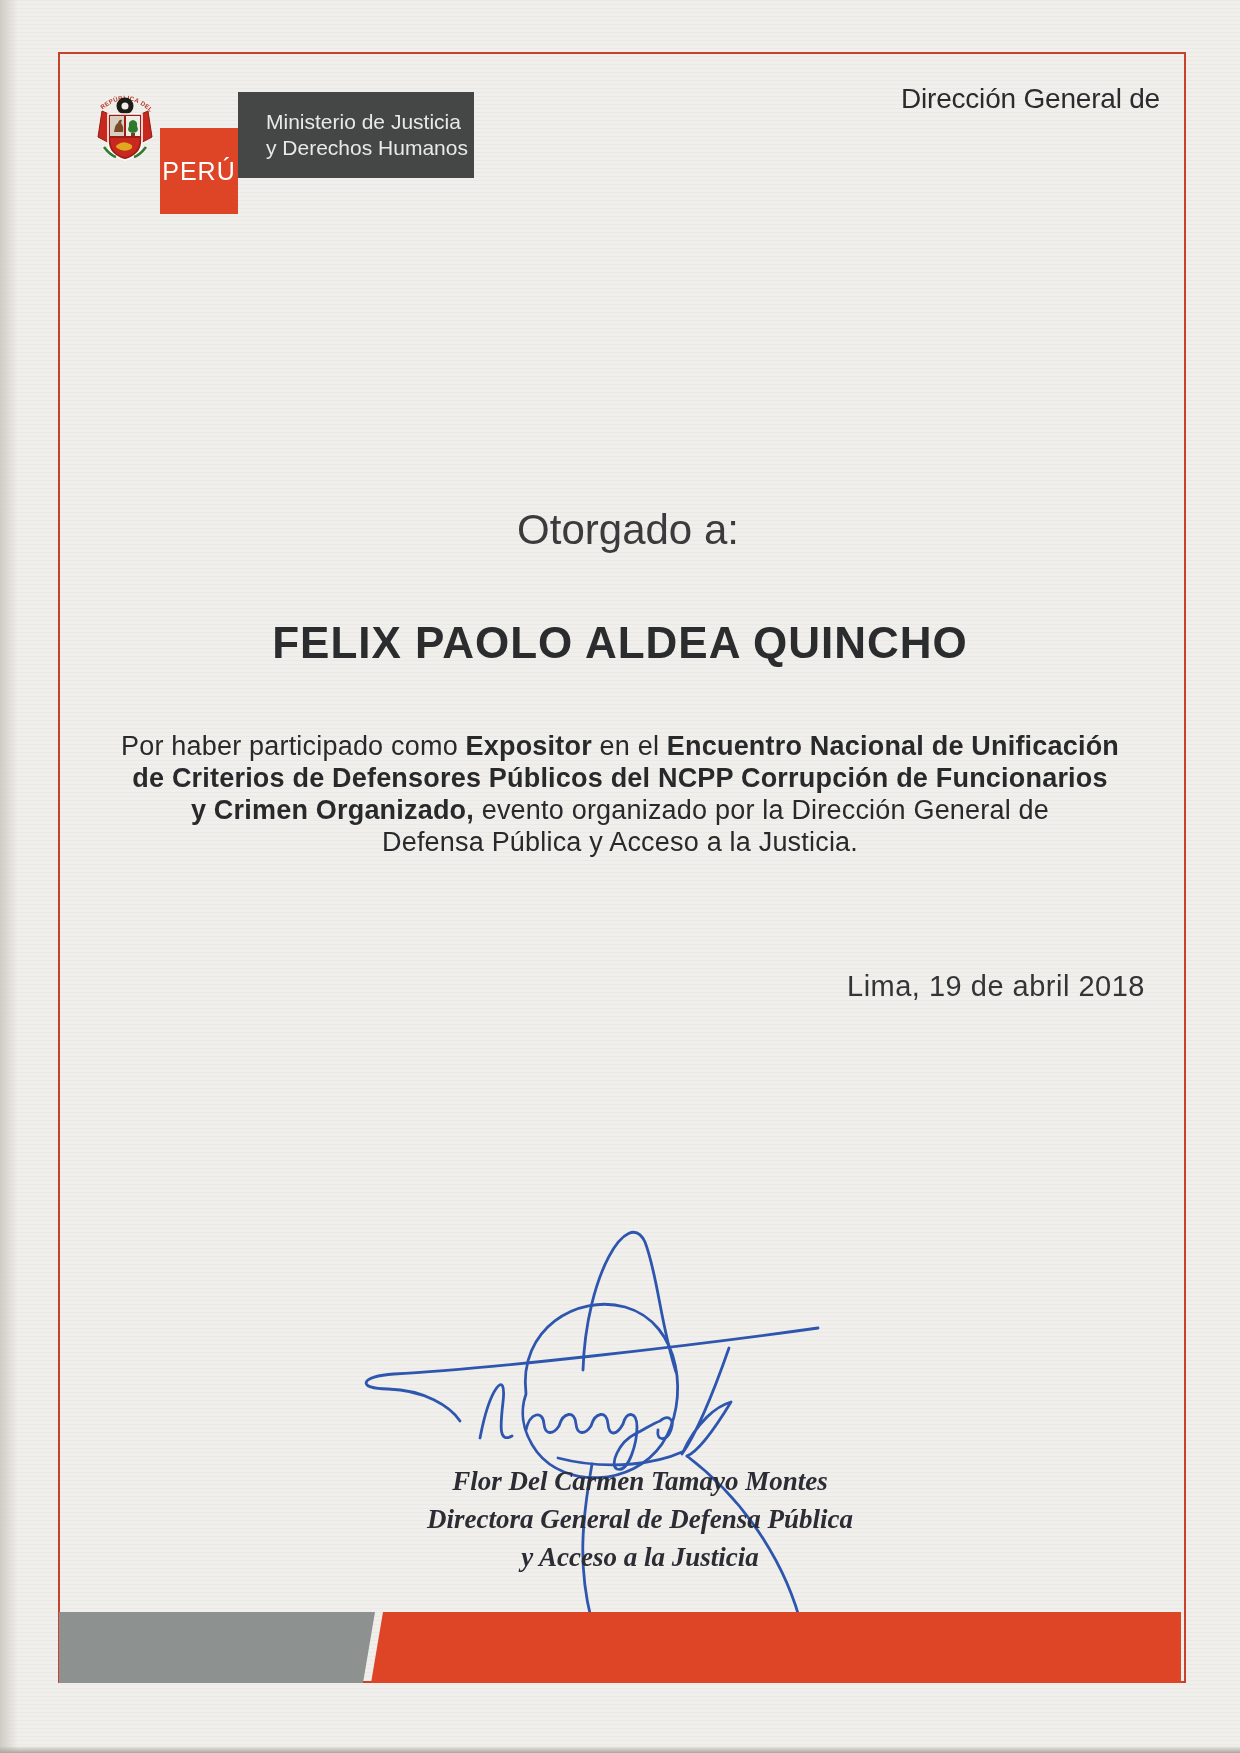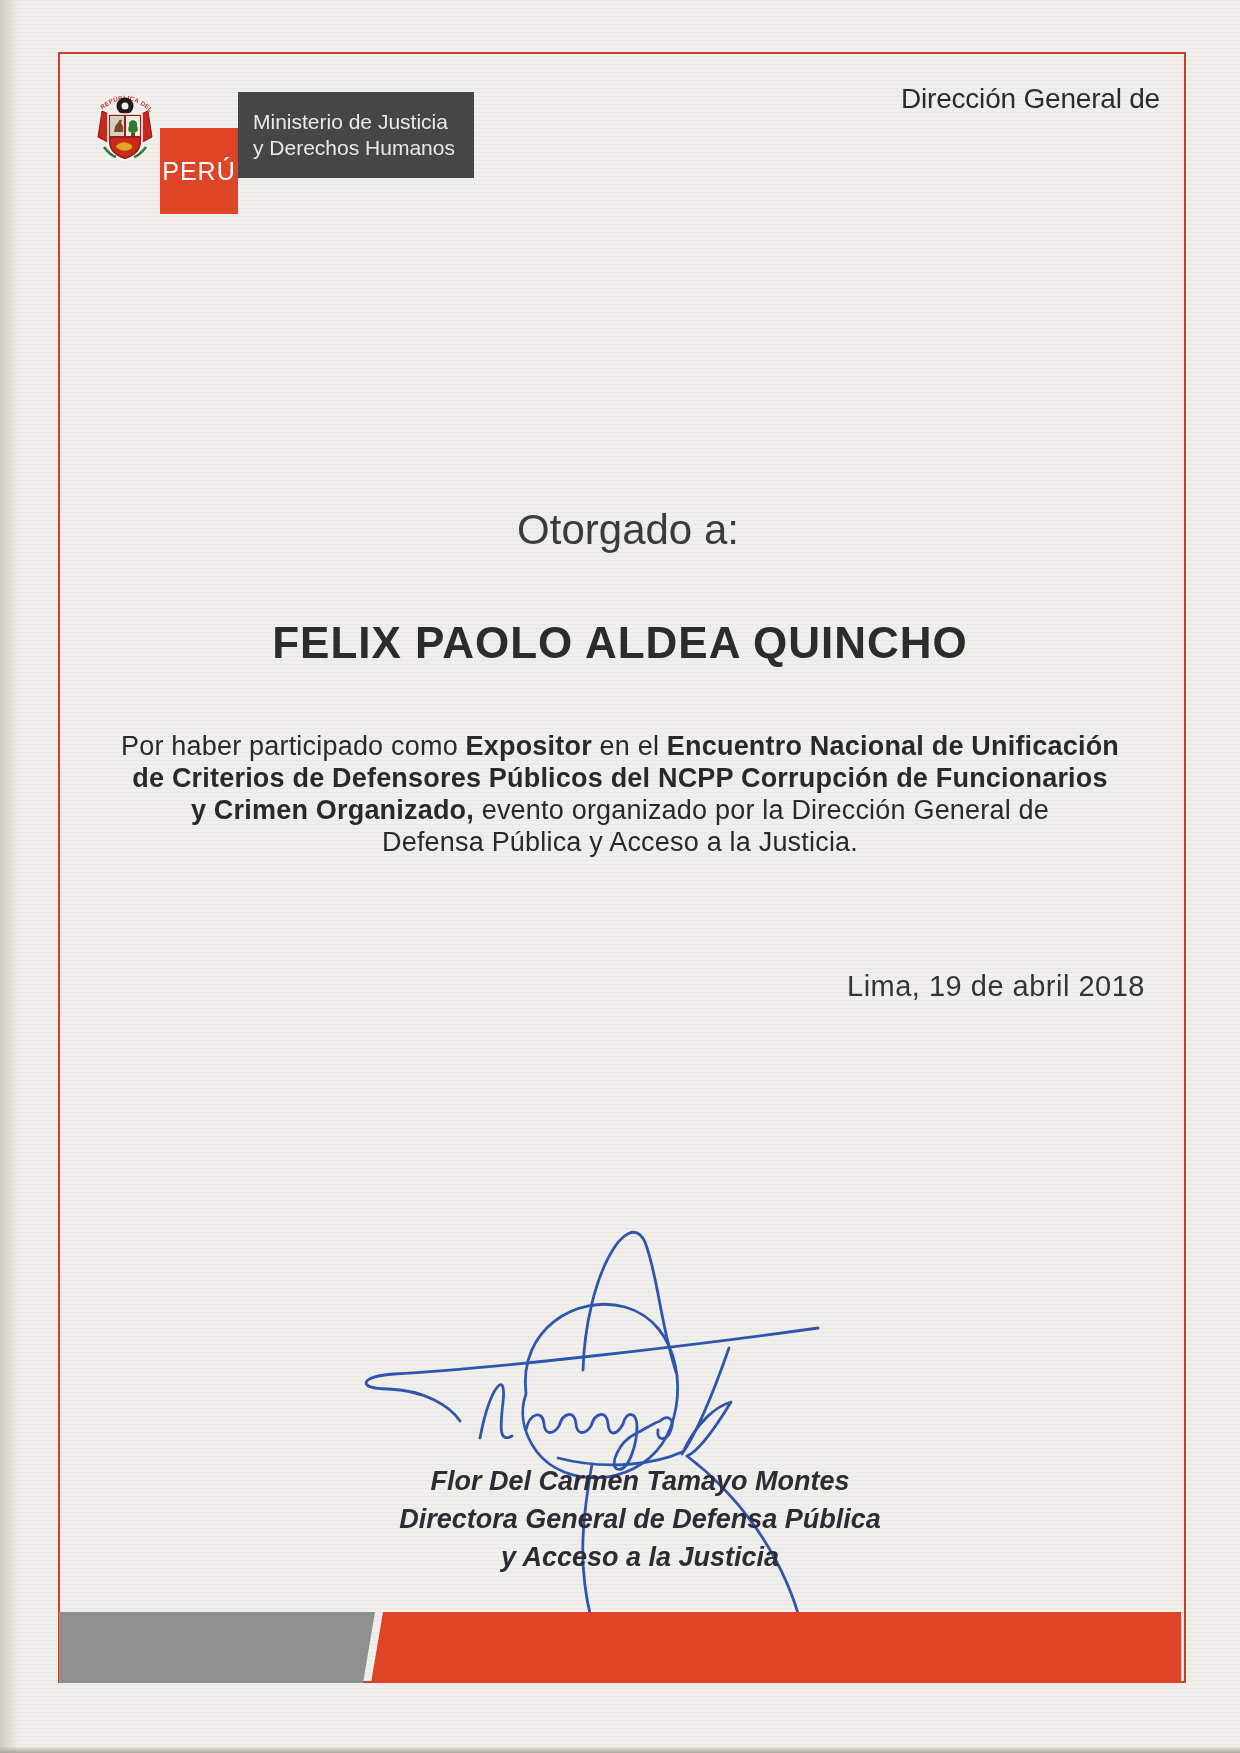--- a/index.html
+++ b/index.html
@@ -31,21 +31,21 @@
   .peru-box{
     position:absolute;left:160px;top:92px;width:78px;height:86px;
     background:var(--accent_red,#de4527);
     display:flex;align-items:center;justify-content:center;
     color:#fff;font-size:25px;letter-spacing:1px;font-weight:400;margin-top:36px;
   }
   .ministry-box{
     position:absolute;left:238px;top:92px;width:236px;height:86px;
     background:var(--dark_box,#454746);
     display:flex;flex-direction:column;justify-content:center;
-    padding-left:15px;box-sizing:border-box;
+    padding-left:28px;box-sizing:border-box;
     color:#e9e9e7;font-size:21px;line-height:26px;font-weight:400;
   }
   .direction{
     position:absolute;right:80px;top:82px;
     text-align:right;color:#2b2b2d;
     font-size:28px;line-height:34px;font-weight:400;
     letter-spacing:-0.2px;
   }
 
   .title{
@@ -69,21 +69,21 @@
   .date-line{
     position:absolute;right:95px;top:970px;
     font-size:29px;color:#333436;letter-spacing:0.5px;
   }
 
   .sig-svg{position:absolute;left:330px;top:1190px;width:840px;height:480px;}
   .sig-svg path{fill:none;stroke:var(--ink_blue,#2e56ae);
     stroke-width:2.8;stroke-linecap:round;stroke-linejoin:round;}
   .signer{
     position:absolute;left:340px;top:1462px;width:600px;text-align:center;
-    font-family:Liberation Sans, sans-serif;font-style:italic;font-weight:600;
+    font-family:Liberation Serif, serif;font-style:italic;font-weight:600;
     font-size:27px;line-height:38px;color:#2c2c35;
   }
 
   .ribbon{position:absolute;left:59px;top:1612px;width:1122px;height:71px;}
   .ribbon .gray{
     position:absolute;inset:0;background:var(--ribbon_gray,#8d918f);
     clip-path:polygon(0 0, 316px 0, 304px 100%, 0 100%);
   }
   .ribbon .red{
     position:absolute;inset:0;background:var(--accent_red,#de4527);

